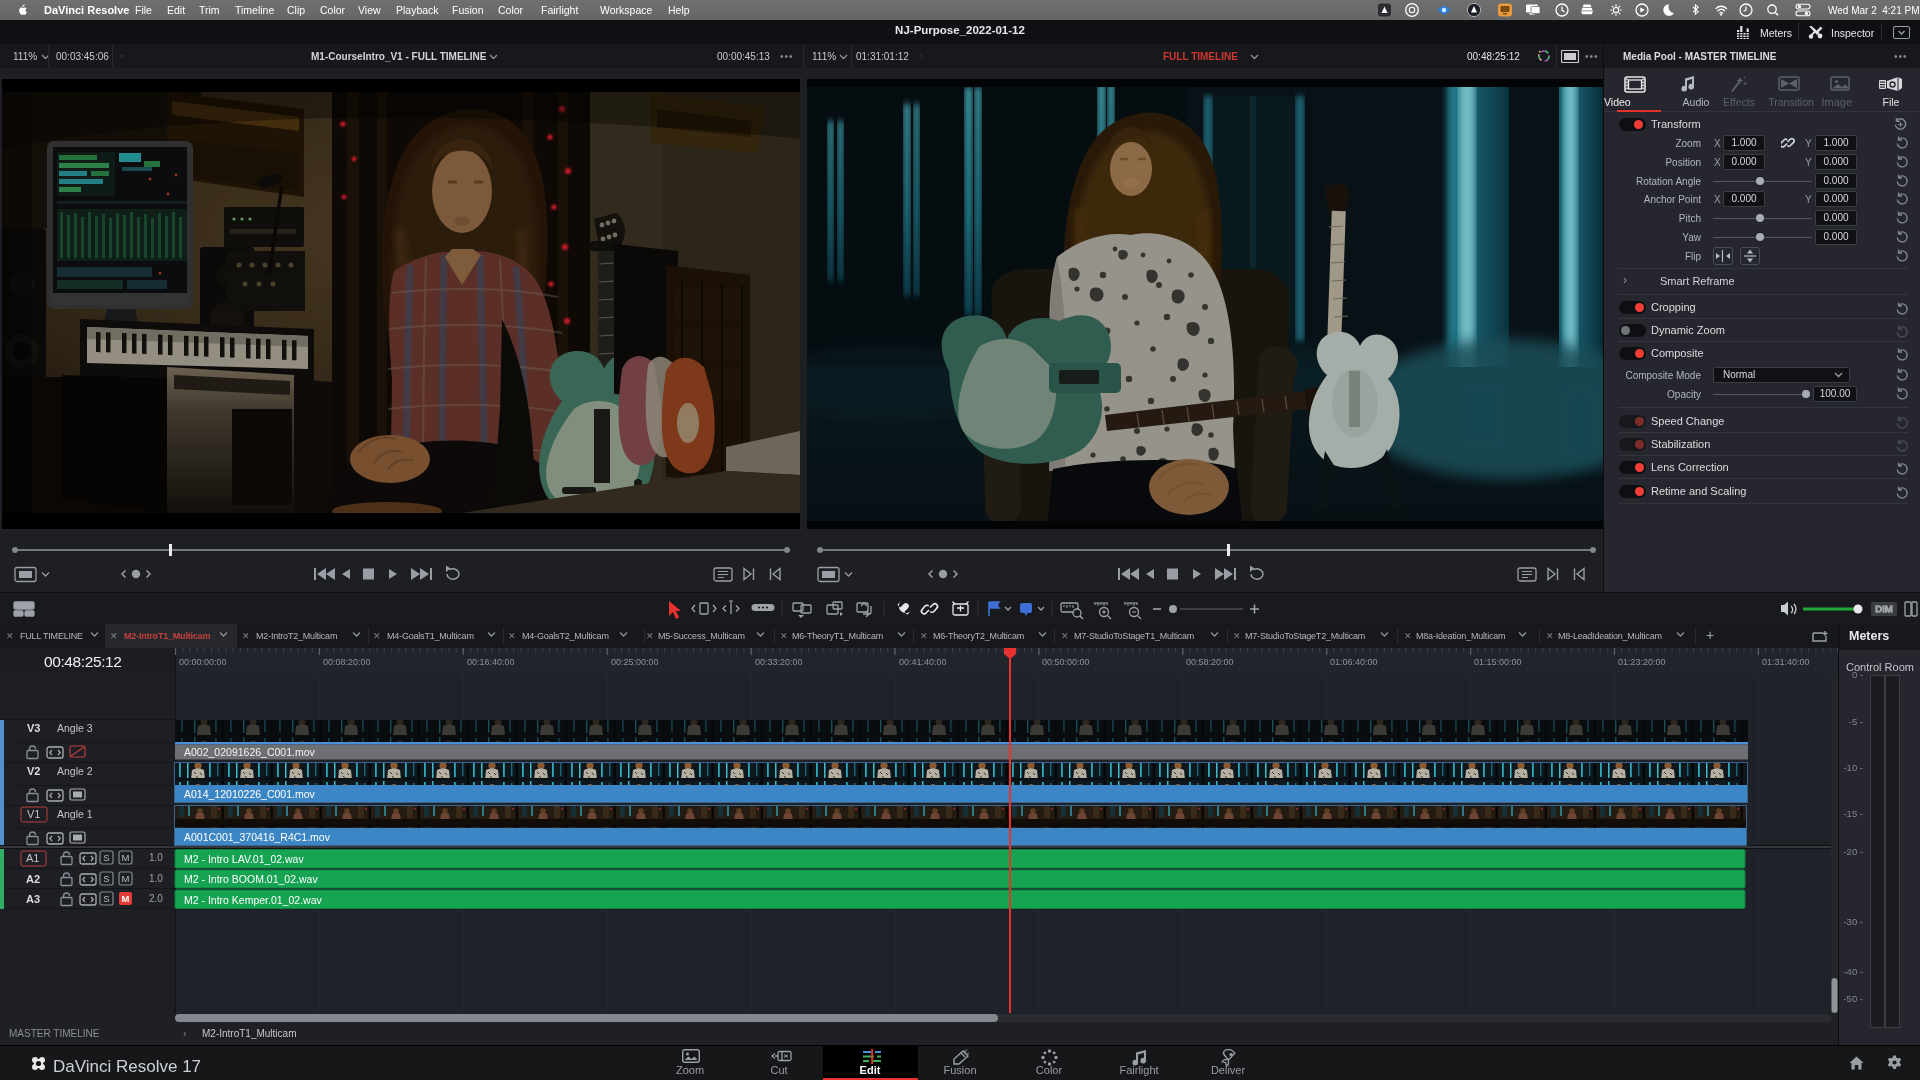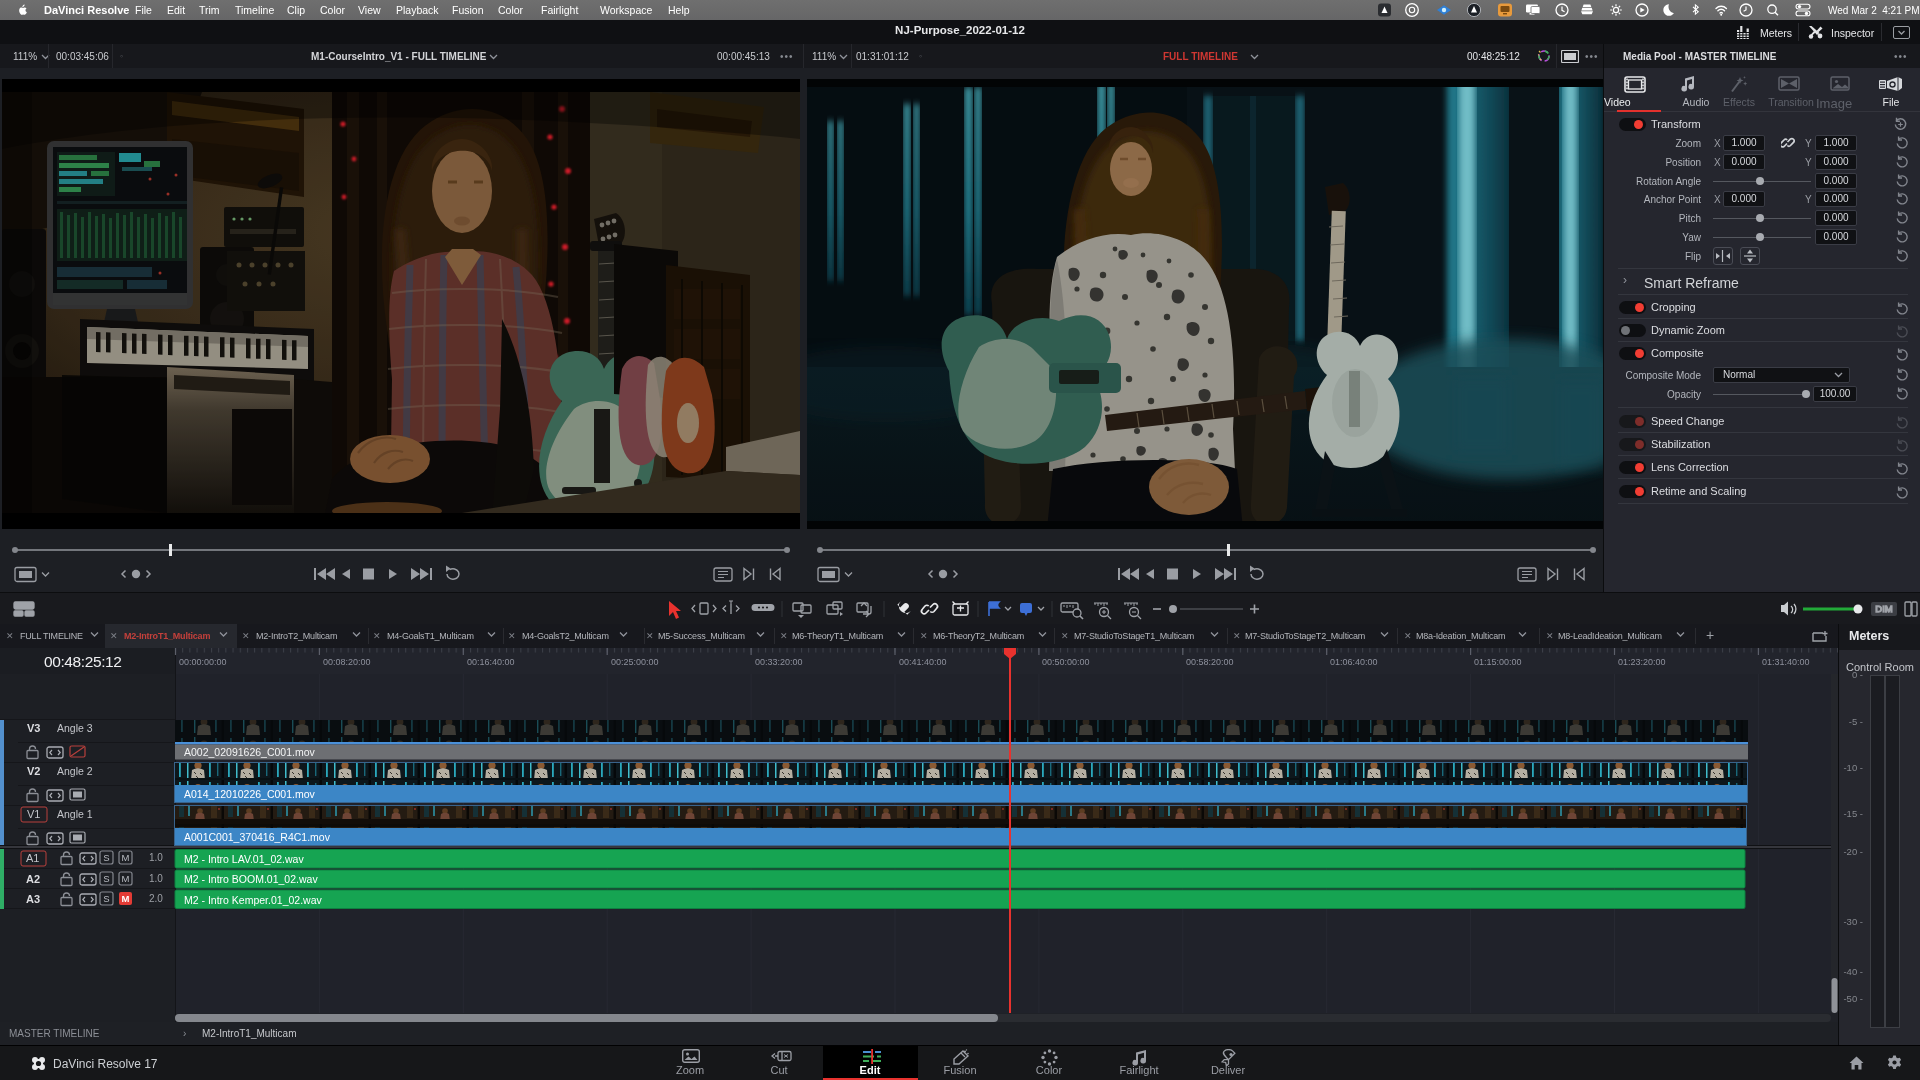--- a/index.html
+++ b/index.html
@@ -761,21 +761,21 @@
     <svg class="abs" style="left:174px;top:8px" width="22" height="15" viewBox="0 0 22 15">
         <rect x="1" y="1" width="20" height="13" rx="1.5" fill="none" stroke="#5d6069" stroke-width="1.5"></rect>
         <path d="M3 3 l8 4.5 L3 12z M19 3 l-8 4.5 8 4.5z" fill="#5d6069"></path>
       </svg>
     <div class="abs" style="left:156px;top:28px;width:62px;text-align:center;color:#5d6069;font-size:10.5px">Transition</div>
     <svg class="abs" style="left:226px;top:8px" width="20" height="15" viewBox="0 0 20 15">
         <rect x="1" y="1" width="18" height="13" rx="1.5" fill="none" stroke="#5d6069" stroke-width="1.5"></rect>
         <circle cx="6.5" cy="5.5" r="1.6" fill="#5d6069"></circle>
         <path d="M3 12 l5 -4 4 3 3 -2.5 3 2.5 v1.5 h-15z" fill="#5d6069"></path>
       </svg>
-    <div class="abs" style="left:212px;top:28px;width:48px;text-align:left;color:#5d6069;font-size:13px">Image</div>
+    <div class="abs" style="left:200px;top:28px;width:48px;text-align:right;color:#5d6069;font-size:11px">Image</div>
     <svg class="abs" style="left:274px;top:7px" width="26" height="18" viewBox="0 0 26 18">
         <g fill="#d6d8dc">
           <rect x="1" y="5" width="7" height="9" rx="1"></rect>
           <rect x="2" y="6.5" width="5" height="1.2" fill="#25262e"></rect>
           <rect x="2" y="9" width="5" height="1.2" fill="#25262e"></rect>
           <rect x="2" y="11.5" width="5" height="1.2" fill="#25262e"></rect>
           <path d="M9 6 L20 2 L24 4 L24 13 L20 16 L9 13 Z"></path>
           <path d="M20 2 L20 16" stroke="#25262e" stroke-width="1"></path>
           <circle cx="14.5" cy="9.5" r="3.2" fill="#25262e"></circle>
           <circle cx="14.5" cy="9.5" r="1.8" fill="#d6d8dc"></circle>
@@ -874,21 +874,21 @@
       <svg class="rsts" style="left:291px">
           <use href="#rst"></use>
         </svg>
       </div>
   </div>
 
   <div id="psections">
     <div class="pdiv" style="top:200px"></div>
     <div class="abs" style="left:0;top:204px;width:317px;height:20px">
         <span style="position:absolute;left:19px;top:1px;color:#8f929a;font-size:12px">›</span>
-        <span style="position:absolute;left:40px;top:3px;color:#d2d4d8;font-size:14px">Smart Reframe</span>
+        <span style="position:absolute;left:56px;top:3px;color:#d2d4d8;font-size:11px">Smart Reframe</span>
       </div>
     <div class="pdiv" style="top:226px"></div>
     <div class="sect" style="top:228px">
         <div class="tog">
           <div class="tdoton"></div>
         </div>
         <span class="slbl">Cropping</span>
         <svg class="rsts" style="left:291px;top:6px">
           <use href="#rst"></use>
         </svg>
@@ -1377,21 +1377,21 @@
   <svg class="abs" style="left:30px;top:9px" width="17" height="17" viewBox="0 0 17 17">
       <g fill="#e8e9eb">
         <circle cx="5" cy="5" r="3"></circle>
         <circle cx="12" cy="5" r="3"></circle>
         <circle cx="5" cy="12" r="3"></circle>
         <circle cx="12" cy="12" r="3"></circle>
         <rect x="4" y="4" width="9" height="9"></rect>
       </g>
       <circle cx="8.5" cy="8.5" r="2.6" fill="#161719"></circle>
     </svg>
-  <span class="abs" style="left:53px;top:11px;color:#cdd0d4;font-size:12px">DaVinci Resolve 17</span>
+  <span class="abs" style="left:53px;top:11px;color:#cdd0d4;font-size:17px">DaVinci Resolve 17</span>
   <div class="abs" style="left:823px;top:0;width:95px;height:35px;background:#000"></div>
   <div class="abs" style="left:823px;top:32px;width:95px;height:3px;background:#e8322e"></div>
   <div class="page" style="left:645px">
     <svg width="18" height="14" viewBox="0 0 18 14">
         <rect x="0.7" y="0.7" width="16.6" height="12.6" rx="2" fill="none" stroke="#9b9ea5" stroke-width="1.4"></rect>
         <circle cx="5.5" cy="5" r="1.5" fill="#9b9ea5"></circle>
         <path d="M2.5 11 l4 -3.5 3 2.5 3 -2.5 3 3.5z" fill="#9b9ea5"></path>
       </svg>
     <div class="lbl">Zoom</div>
   </div>

